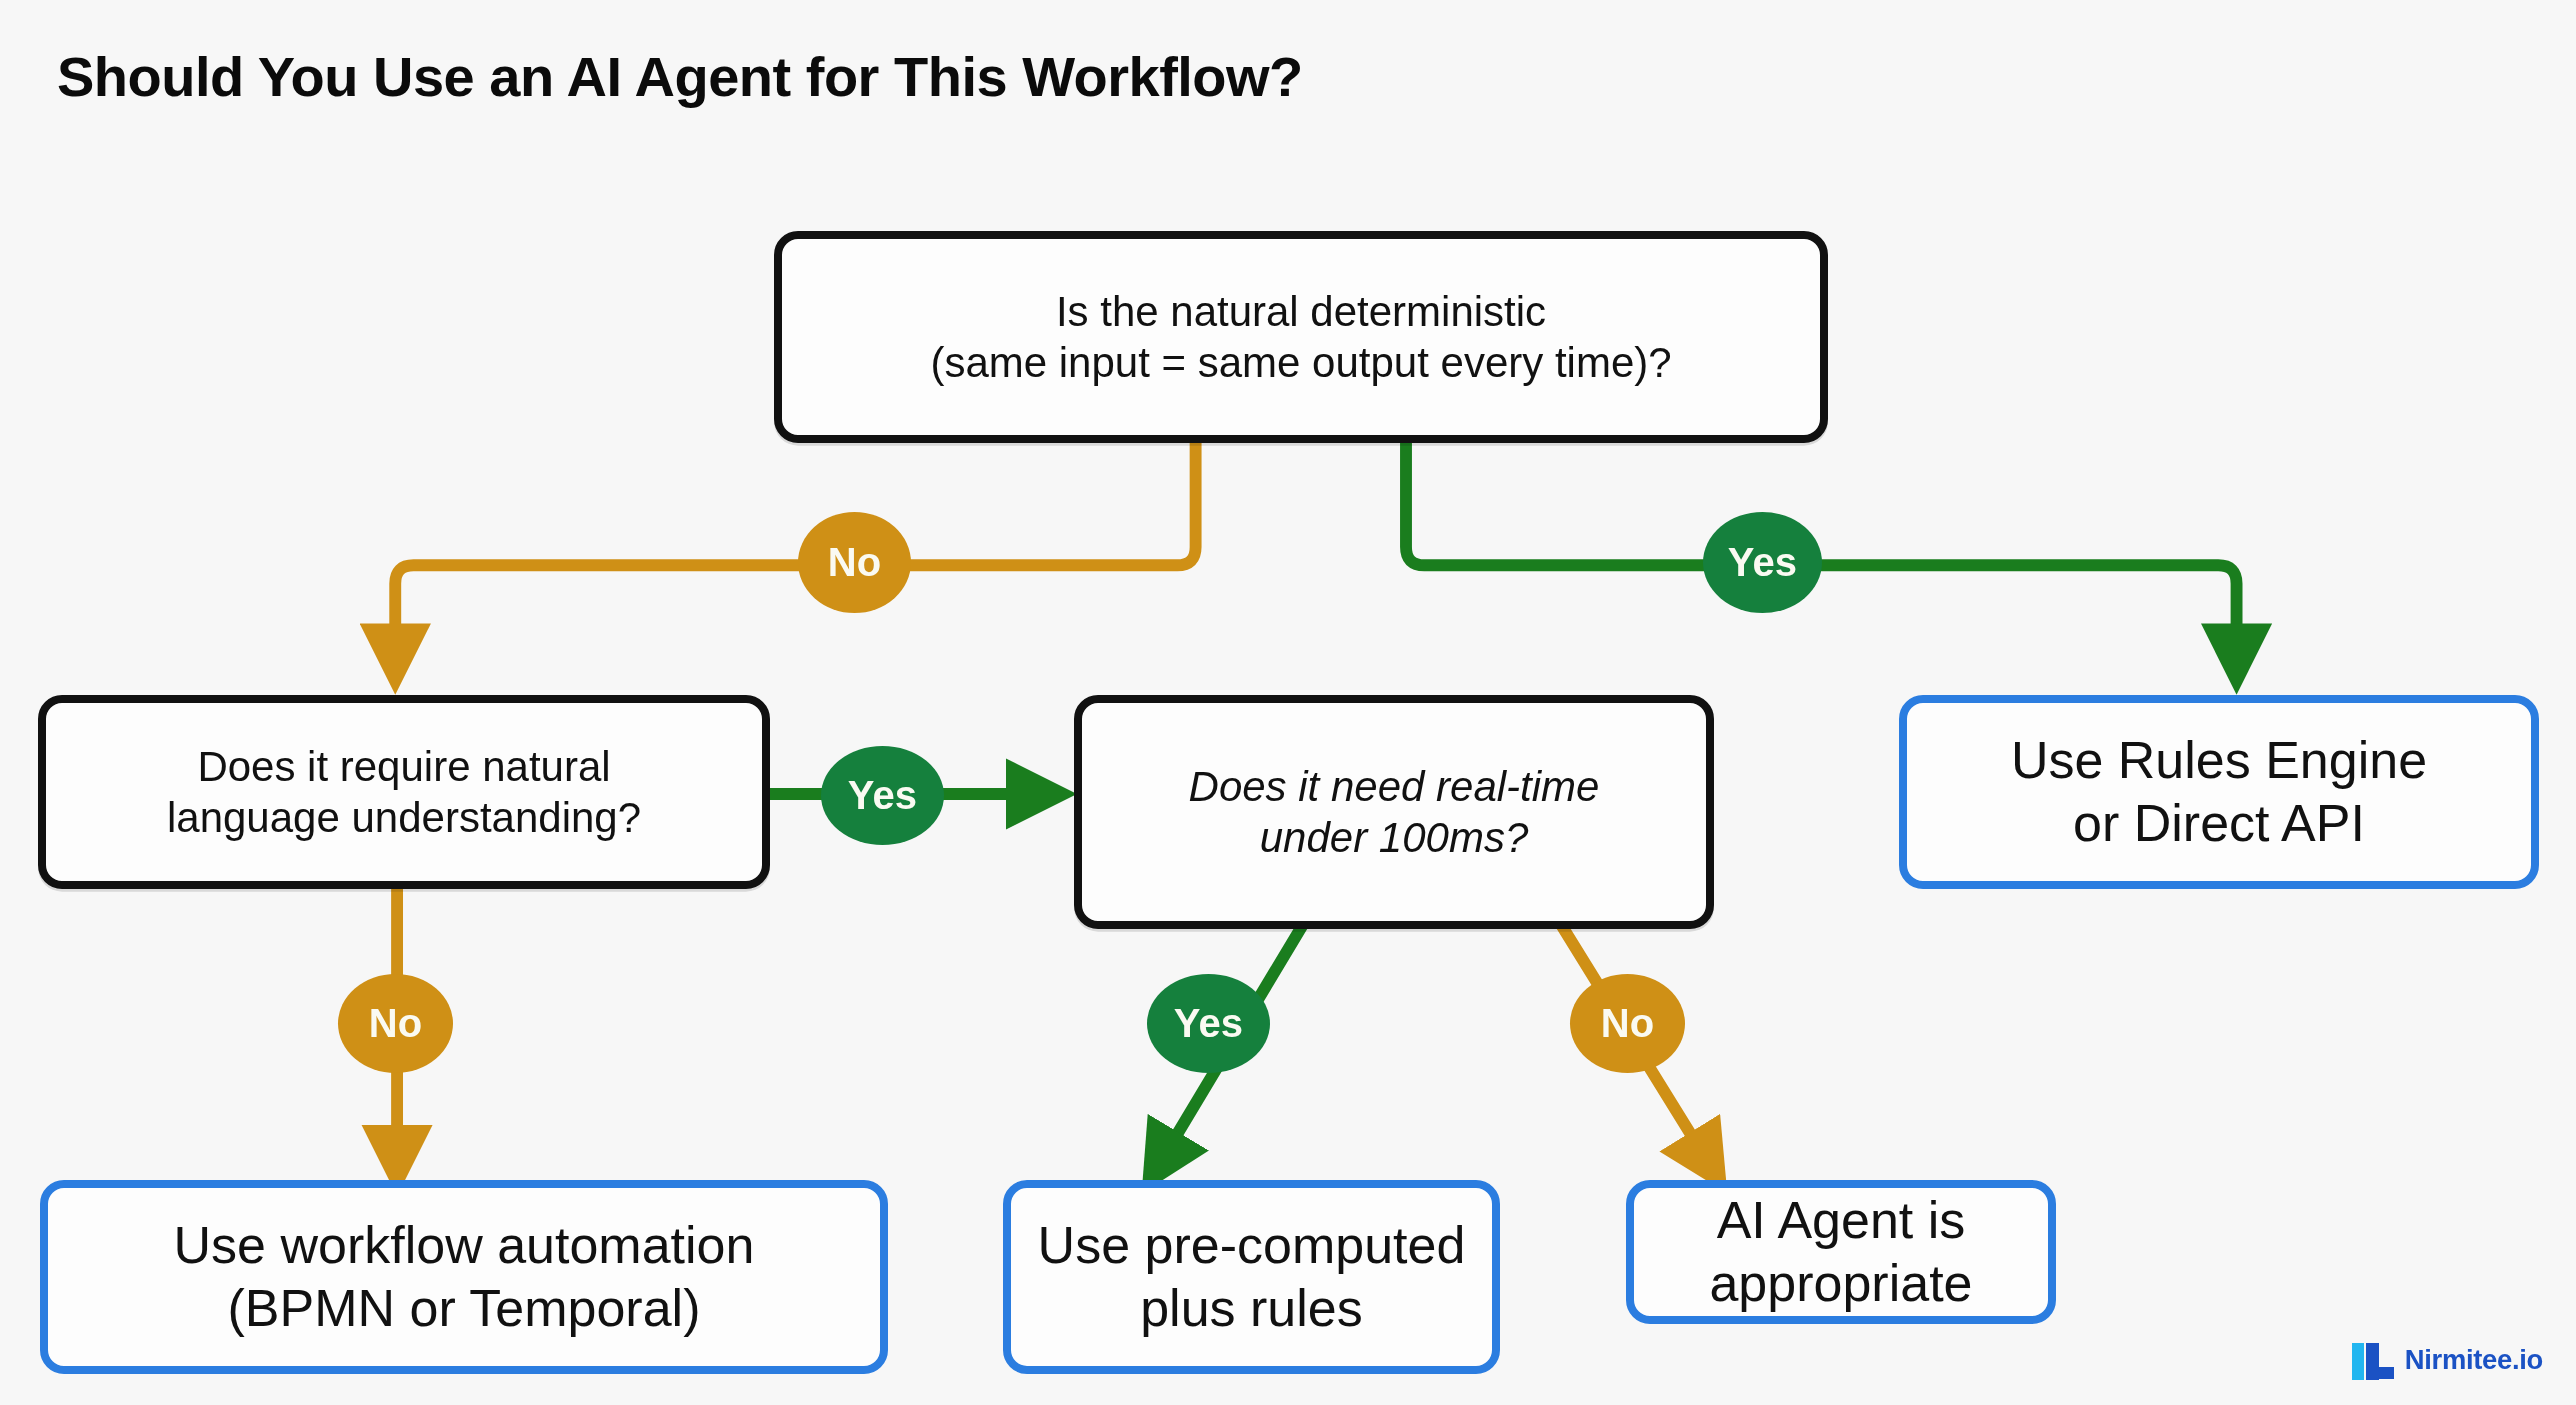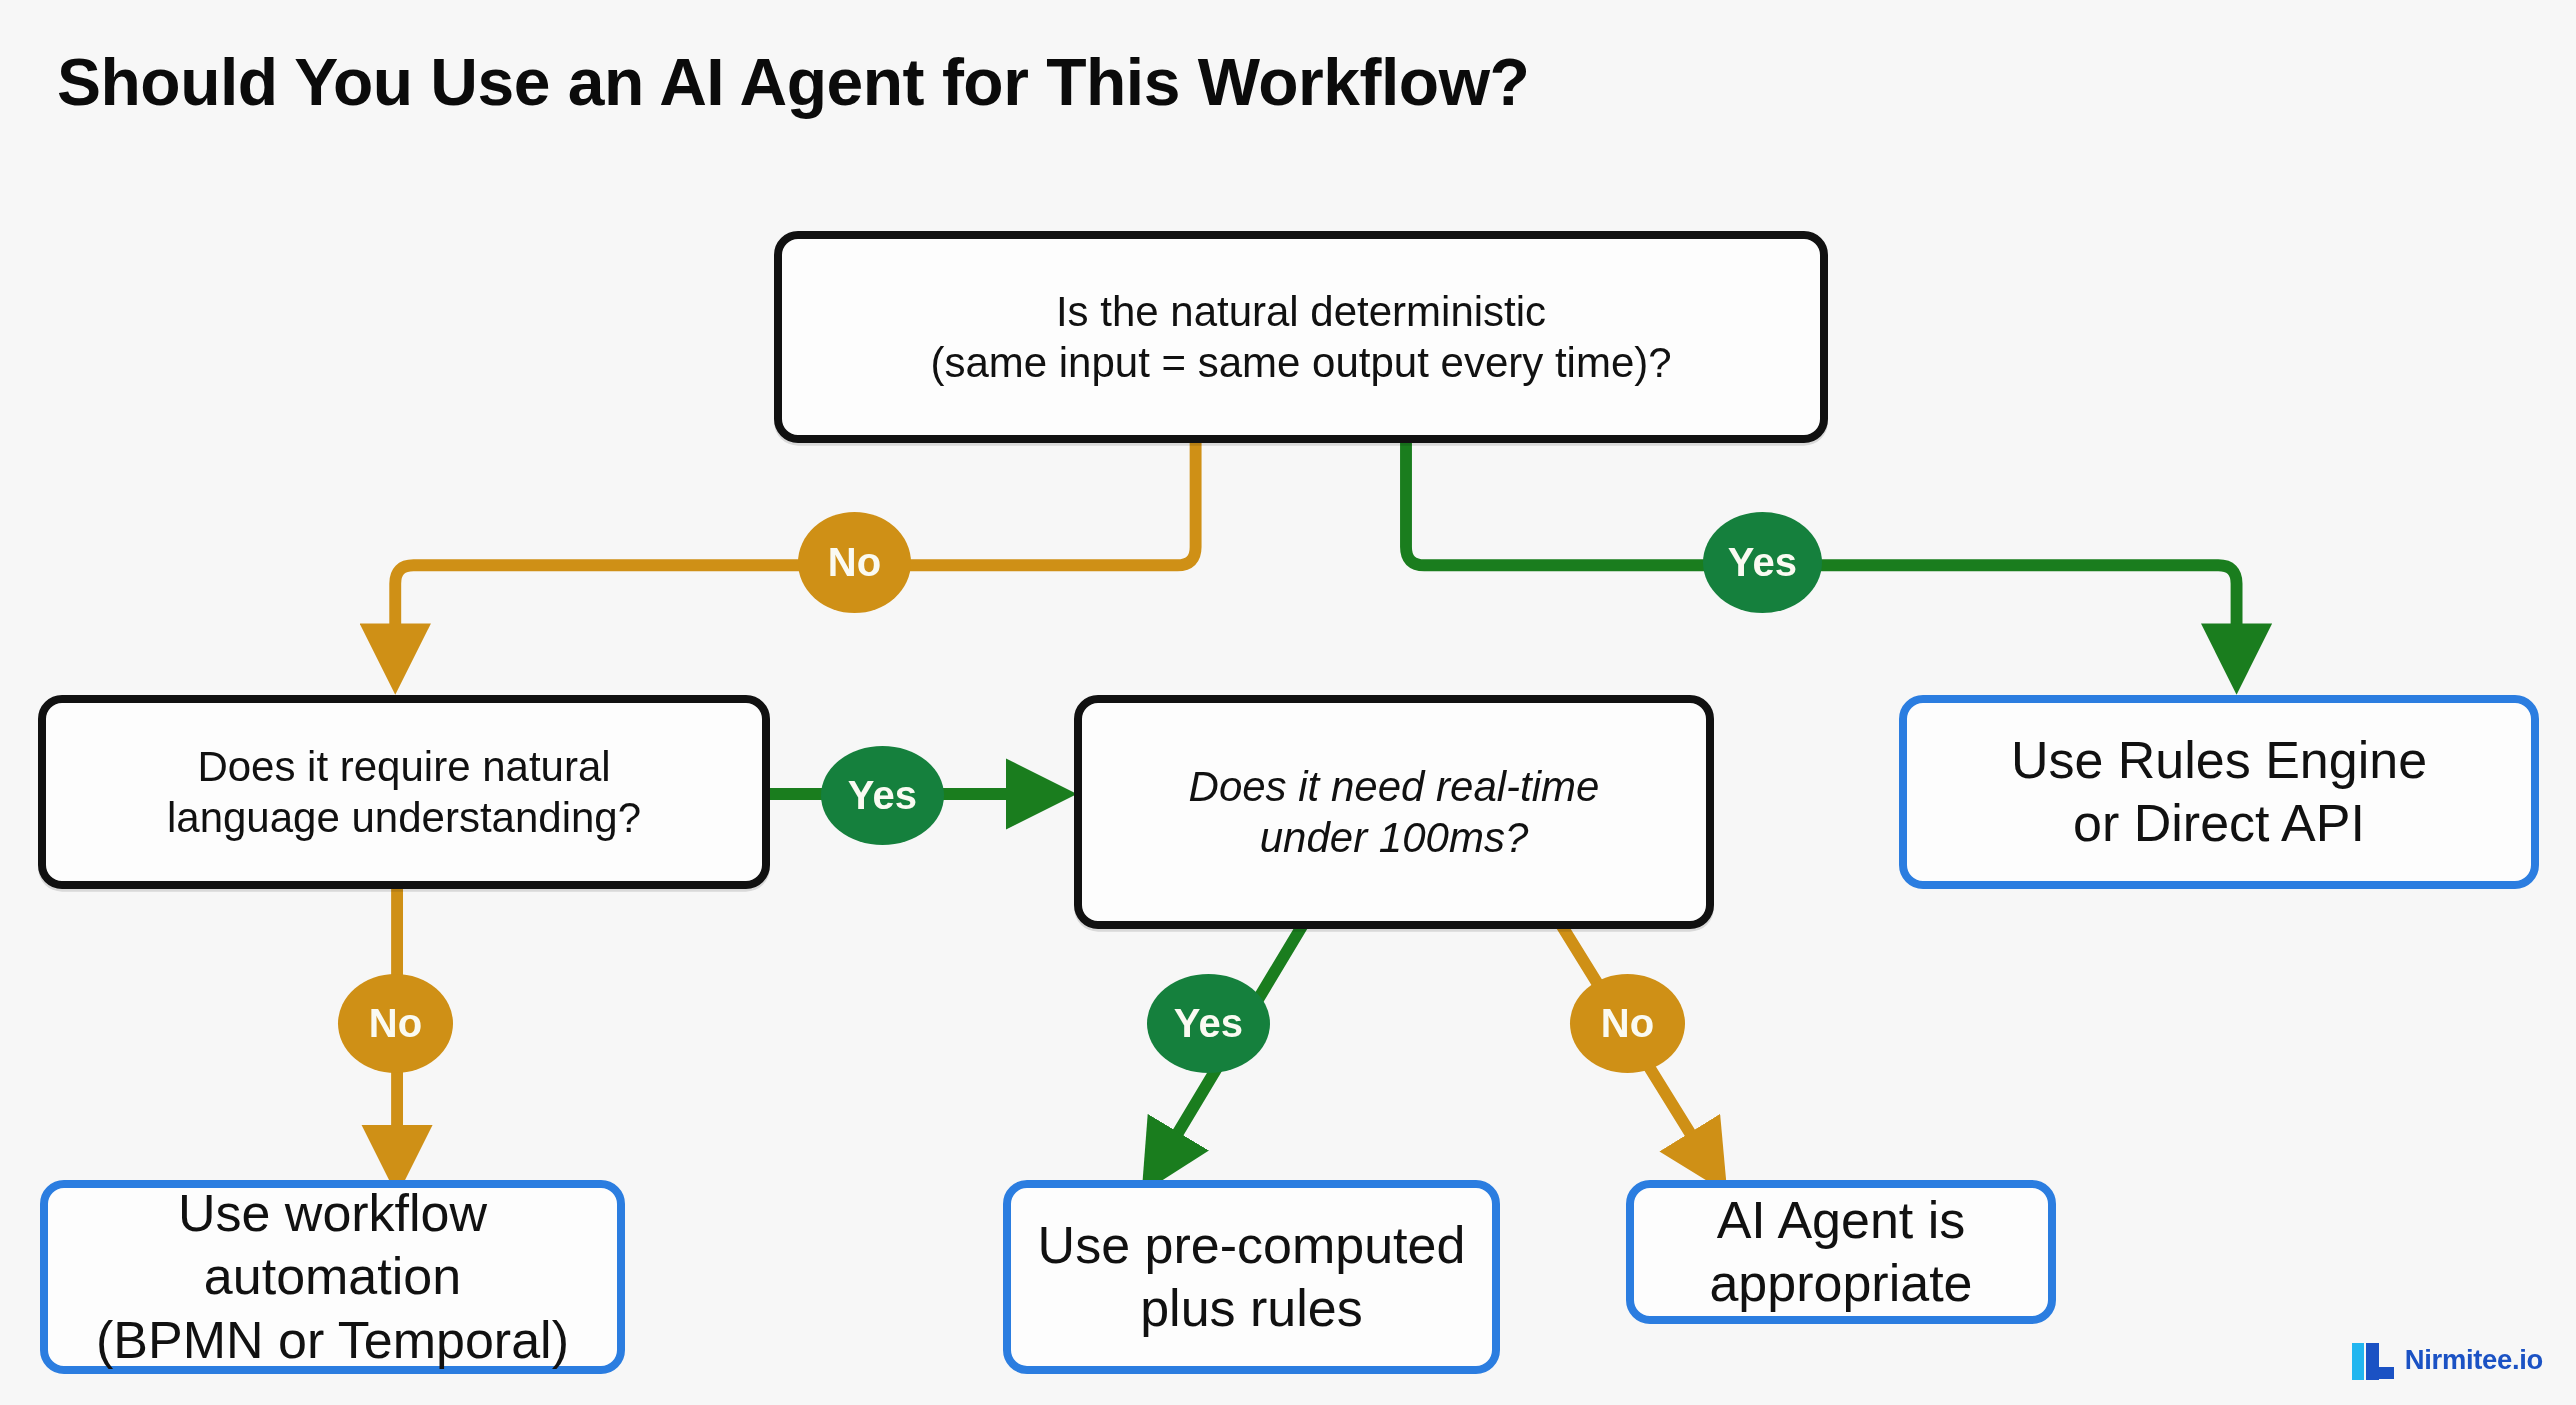--- a/index.html
+++ b/index.html
@@ -8,21 +8,21 @@
     background:#f7f7f7;
     font-family:"Liberation Sans","DejaVu Sans",sans-serif;
     overflow:hidden;
     position:relative;
   }
   #stage{position:relative;width:2576px;height:1405px;background:#f7f7f7;}
   #flow{position:absolute;left:0;top:0;width:2576px;height:1405px;}
 
   .title{
     position:absolute;left:57px;top:44px;
-    font-size:66px;font-weight:700;color:#0b0b0b;
+    font-size:56px;font-weight:700;color:#0b0b0b;
     letter-spacing:-0.5px;white-space:nowrap;
   }
 
   
   .node{
     position:absolute;box-sizing:border-box;
     display:flex;align-items:center;justify-content:center;
     text-align:center;background:#fdfdfd;
     color:#111;line-height:1.22;
   }
@@ -111,21 +111,21 @@
     </span>
   </div>
 
   <div class="node outcome" style="left:1899px;top:695px;width:640px;height:194px;">
     <span class="txt">
       <span>Use Rules Engine</span><br>
       <span>or Direct API</span>
     </span>
   </div>
 
-  <div class="node outcome" style="left:40px;top:1180px;width:585px;height:194px;">
+  <div class="node outcome" style="left:40px;top:1180px;width:848px;height:194px;">
     <span class="txt">
       <span>Use workflow automation</span><br>
       <span>(BPMN or Temporal)</span>
     </span>
   </div>
 
   <div class="node outcome" style="left:1003px;top:1180px;width:497px;height:194px;">
     <span class="txt">
       <span>Use pre-computed</span><br>
       <span>plus rules</span>

